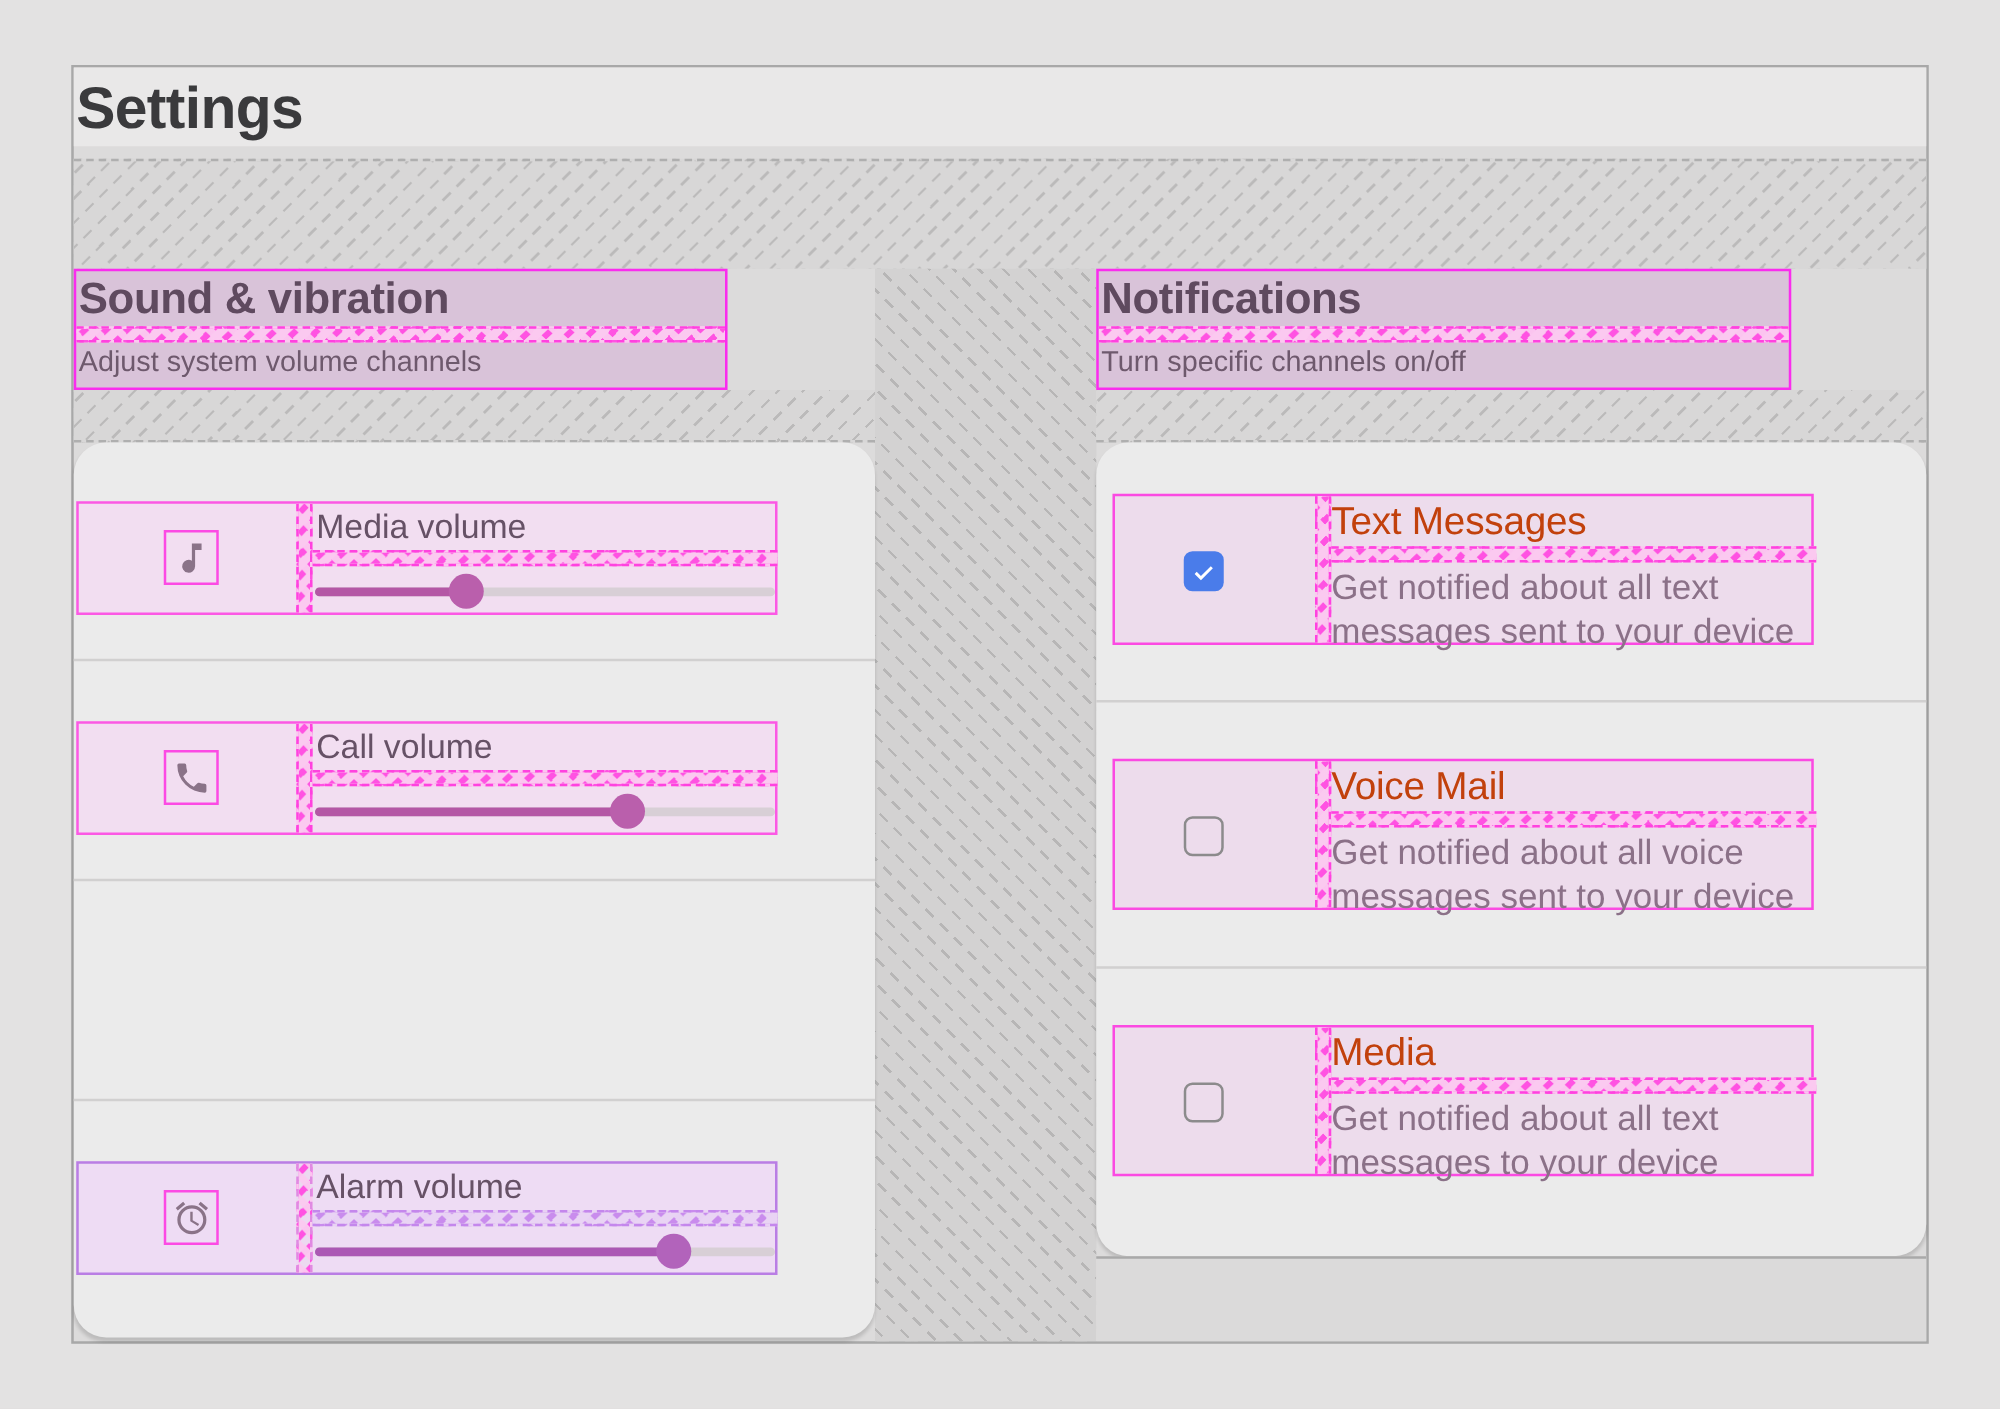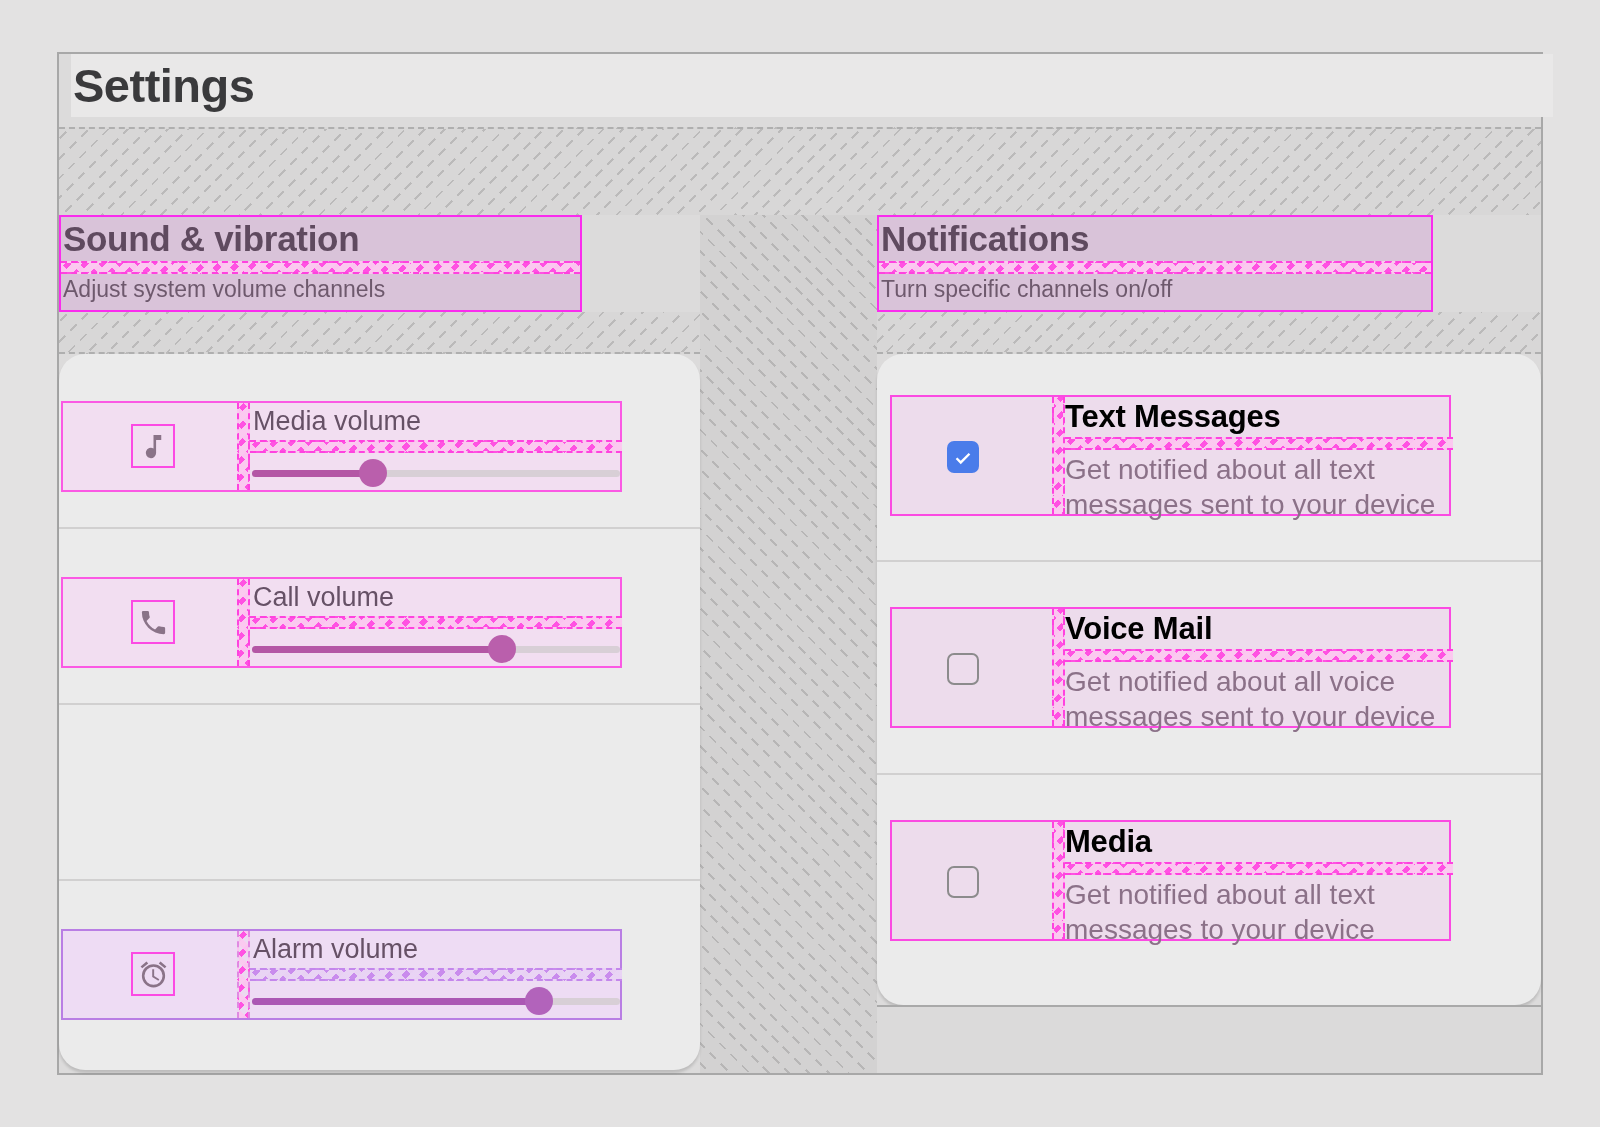--- a/index.html
+++ b/index.html
@@ -10,21 +10,21 @@
     position:relative;
     overflow:hidden;
   }
   .frame{
     position:absolute;left:57px;top:52px;width:1486px;height:1023px;
     border:2px solid #a8a8a8;box-sizing:border-box;background:#dcdbdb;
   }
   .abs{position:absolute;box-sizing:border-box;}
 
   
-  .title-band{left:0;top:0;width:1482px;height:63px;background:#e9e8e8;display:flex;align-items:center;margin-left:12px;}
+  .title-band{left:0;top:0;width:1482px;height:63px;background:#e9e8e8;display:flex;align-items:center;}
   .app-title{font-size:47px;font-weight:700;color:#3a3a3c;letter-spacing:-0.5px;padding-left:2px;}
 
   
   .hatchA{
     background-color:#d8d7d7;
     background-image:
       repeating-linear-gradient(45deg, #d8d7d7 0 7px, rgba(216,215,215,0) 7px 16px),
       repeating-linear-gradient(135deg, rgba(0,0,0,0) 0 6px, #bbbaba 6px 8px, rgba(0,0,0,0) 8px 14px);
   }
   .hatchG{
@@ -114,21 +114,21 @@
   .purple .slider-fill{background:#ab58b4;}
   .purple .slider-thumb{background:#b263bb;}
 
   
   .nrow{
     left:831px;width:561px;height:121px;
     background:#eddcec;border:2px solid #fb4ae2;
   }
   .nrow .vstrip{left:160px;}
   .nrow-content{position:absolute;left:173px;top:0;width:388px;height:100%;}
-  .nrow-title{font-size:31px;font-weight:700;color:#000000;line-height:40px;letter-spacing:-0.2px;}
+  .nrow-title{font-size:31px;font-weight:400;color:#c2410c;line-height:40px;letter-spacing:-0.2px;}
   .nrow-content .pstrip{position:absolute;left:0;top:40px;width:388px;}
   .nrow-desc{position:absolute;left:0;top:55px;width:388px;font-size:28px;color:#8b7188;line-height:35px;}
   .checkbox{
     position:absolute;left:55px;top:44px;width:32px;height:32px;border-radius:7px;
     border:2px solid #8c8b8c;background:transparent;box-sizing:border-box;
     display:flex;align-items:center;justify-content:center;
   }
   .checkbox svg{display:none;width:22px;height:22px;}
   .checkbox.checked{border:none;background:#4a7cea;}
   .checkbox.checked svg{display:block;}

